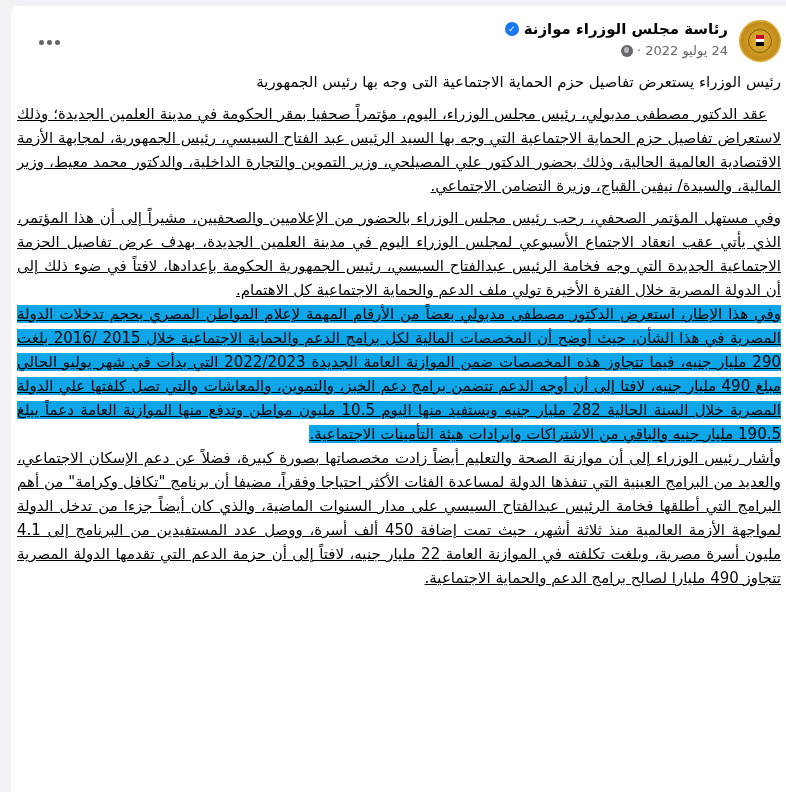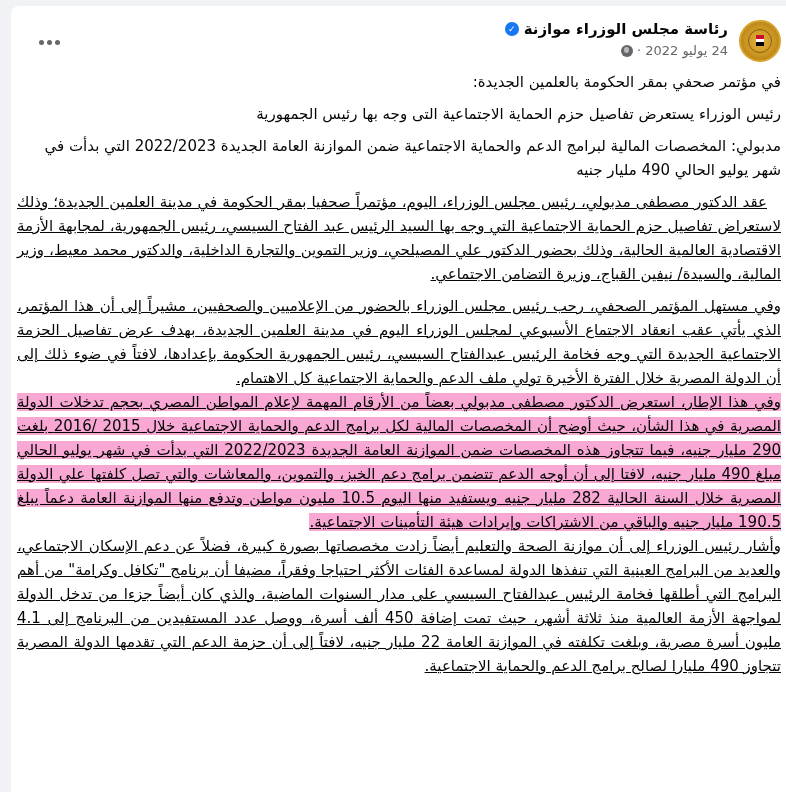--- a/index.html
+++ b/index.html
@@ -48,21 +48,21 @@
     display: flex; align-items: center; justify-content: center; gap: 3px; cursor: pointer;
   }
   .more-btn span { width: 5px; height: 5px; border-radius: 50%; background: #65676b; display: block; }
   .body-text {
     position: absolute; top: 64px; right: 16px; left: 6px;
     direction: rtl; text-align: right; font-size: 15px; line-height: 24px;
     font-family: "DejaVu Sans", sans-serif; color: #050505;
   }
   .body-text p { margin-bottom: 8px; }
   .body-text p.tight { margin-bottom: 0; }
-  .hl { background: #f9a8d4; }
+  .hl { background: #0ea5e9; }
   .justify { text-align: justify; text-align-last: right; text-decoration: underline; }
   .indent { text-indent: 14px; }
 </style>
 </head>
 <body>
 
 <div class="card">
   <div class="header">
     <div class="avatar">
       <div class="inner"></div>
@@ -82,21 +82,19 @@
       <span class="globe"></span>
     </div>
     <div class="more-btn">
       <span></span>
       <span></span>
       <span></span>
     </div>
   </div>
 
   <div class="body-text">
-    <p>في مؤتمر صحفي بمقر الحكومة بالعلمين الجديدة:</p>
     <p>رئيس الوزراء يستعرض تفاصيل حزم الحماية الاجتماعية التى وجه بها رئيس الجمهورية</p>
-    <p>مدبولي: المخصصات المالية لبرامج الدعم والحماية الاجتماعية ضمن الموازنة العامة الجديدة 2022/2023 التي بدأت في شهر يوليو الحالي  490 مليار جنيه</p>
     <p class="justify indent">عقد الدكتور مصطفى مدبولي، رئيس مجلس الوزراء، اليوم، مؤتمراً صحفيا بمقر الحكومة في مدينة العلمين الجديدة؛ وذلك لاستعراض تفاصيل حزم الحماية الاجتماعية التي وجه بها السيد الرئيس عبد الفتاح السيسي، رئيس الجمهورية،  لمجابهة الأزمة الاقتصادية العالمية الحالية، وذلك بحضور الدكتور علي المصيلحي، وزير التموين والتجارة الداخلية، والدكتور محمد معيط، وزير المالية، والسيدة/ نيفين القباج، وزيرة التضامن الاجتماعي.</p>
     <p class="justify tight">وفي مستهل المؤتمر الصحفي، رحب رئيس مجلس الوزراء بالحضور من الإعلاميين والصحفيين، مشيراً إلى أن هذا المؤتمر، الذي يأتي عقب انعقاد الاجتماع الأسبوعي لمجلس الوزراء اليوم في مدينة العلمين الجديدة، بهدف عرض تفاصيل الحزمة الاجتماعية الجديدة التي وجه فخامة الرئيس عبدالفتاح السيسي، رئيس الجمهورية الحكومة بإعدادها، لافتاً في ضوء ذلك إلى أن الدولة المصرية خلال الفترة الأخيرة تولي ملف الدعم والحماية الاجتماعية كل الاهتمام.</p>
     <p class="justify tight"><span class="hl">وفي هذا الإطار، استعرض الدكتور مصطفى مدبولي بعضاً من الأرقام المهمة لإعلام المواطن المصري بحجم تدخلات الدولة المصرية في هذا الشأن، حيث أوضح أن المخصصات المالية لكل برامج الدعم والحماية الاجتماعية خلال 2015 /2016 بلغت 290 مليار جنيه، فيما تتجاوز هذه المخصصات ضمن الموازنة العامة الجديدة 2022/2023 التي بدأت في شهر يوليو الحالي مبلغ 490 مليار جنيه، لافتا إلى أن أوجه الدعم تتضمن برامج دعم الخبز، والتموين، والمعاشات والتي تصل كلفتها علي الدولة المصرية خلال السنة الحالية 282 مليار جنيه ويستفيد منها اليوم  10.5 مليون مواطن وتدفع منها الموازنة العامة دعماً يبلغ 190.5 مليار جنيه والباقي من الاشتراكات وإيرادات هيئة التأمينات الاجتماعية.</span></p>
     <p class="justify">وأشار رئيس الوزراء إلى أن موازنة الصحة والتعليم أيضاً زادت مخصصاتها بصورة كبيرة، فضلاً عن دعم الإسكان الاجتماعي، والعديد من البرامج العينية التي تنفذها الدولة لمساعدة الفئات الأكثر احتياجا وفقراً، مضيفا أن برنامج "تكافل وكرامة" من أهم البرامج التي أطلقها فخامة الرئيس عبدالفتاح السيسي على مدار السنوات الماضية، والذي كان أيضاً جزءا من تدخل الدولة لمواجهة الأزمة العالمية منذ ثلاثة أشهر، حيث تمت إضافة 450 ألف أسرة، ووصل عدد المستفيدين من البرنامج إلى 4.1 مليون أسرة مصرية، وبلغت تكلفته في الموازنة العامة 22 مليار جنيه، لافتاً إلى أن حزمة الدعم التي تقدمها الدولة المصرية تتجاوز 490 مليارا لصالح برامج الدعم والحماية الاجتماعية.</p>
   </div>
 </div>
 
 </body></html>

